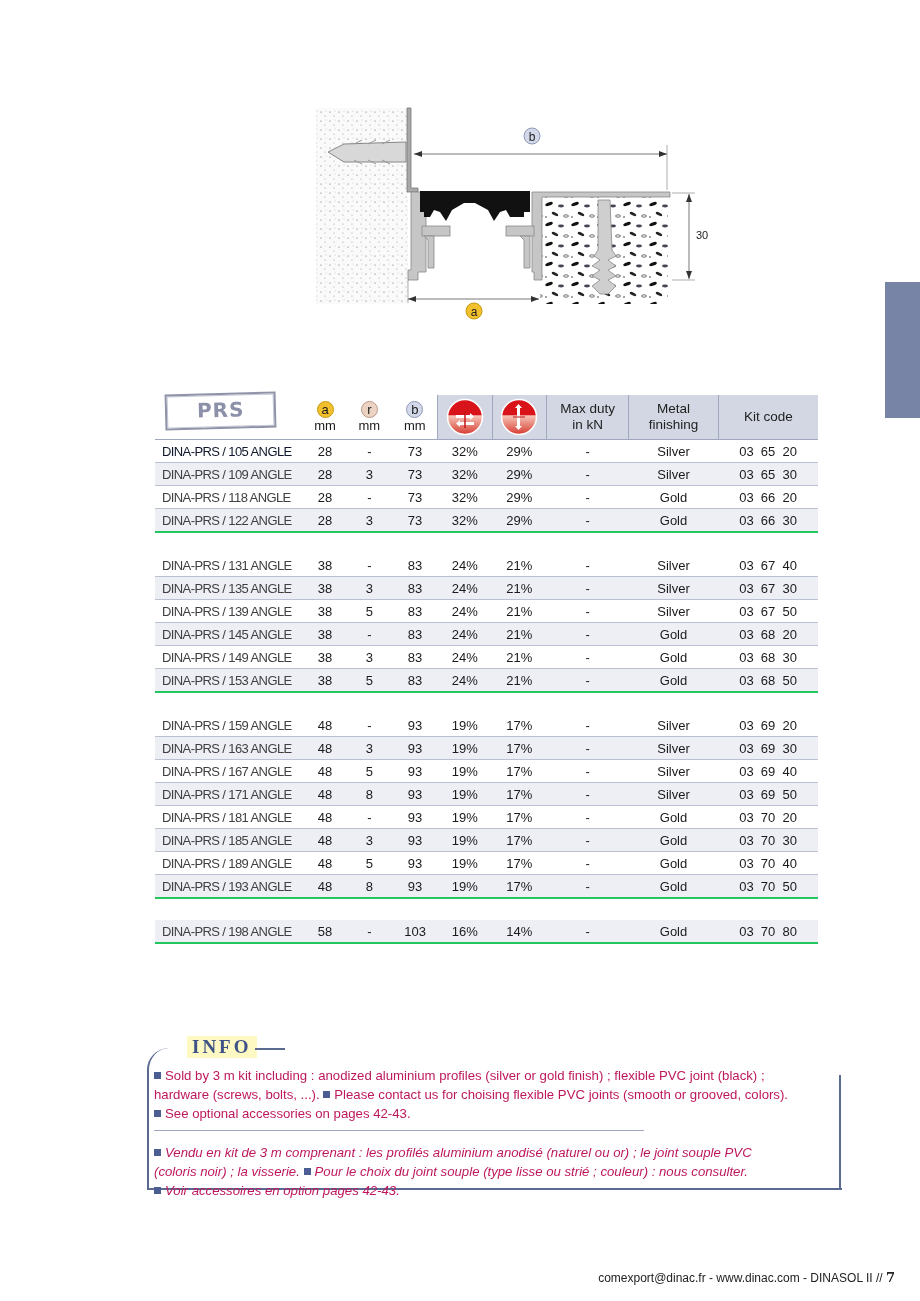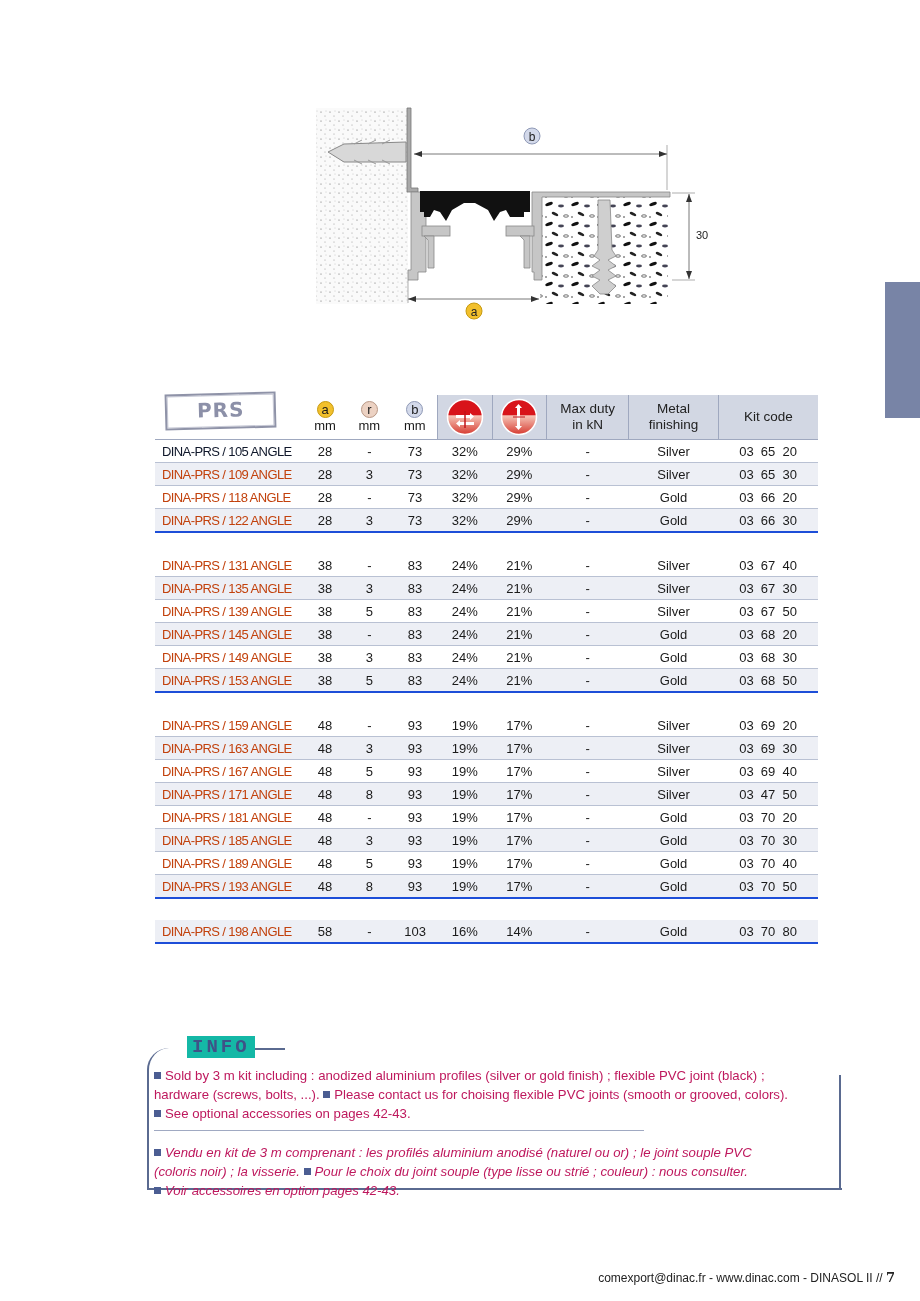--- a/index.html
+++ b/index.html
@@ -25,32 +25,32 @@
   .dim-cell { font-size: 13px; line-height: 15px; }
   .circ { display: inline-block; width: 15px; height: 15px; border-radius: 50%; font-size: 13px; line-height: 15px; border: 1px solid #999; }
   .circ.a { background: #f2c02c; border-color: #c79a10; }
   .circ.r { background: #ecd2c3; border-color: #b99886; }
   .circ.b { background: #d3d9ea; border-color: #8f99b6; }
   .icon-cell { width: 52px; }
   .motion-icon { display: inline-block; width: 38px; height: 38px; vertical-align: middle; }
 
   .spec-table tbody tr.row td { border-bottom: 1px solid #b9c1d3; }
   .spec-table tbody tr.row.alt td { background: #edeff5; }
-  .spec-table tbody tr.row.last td { border-bottom: 2px solid #1d4ed8; }
+  .spec-table tbody tr.row.last td { border-bottom: 2px solid #22c55e; }
   .spec-table tbody tr.gap td { height: 21px; }
-  .name-cell { text-align: left !important; padding-left: 7px !important; color: #c2410c; letter-spacing: -0.6px; font-size: 13px; }
+  .name-cell { text-align: left !important; padding-left: 7px !important; color: #404040; letter-spacing: -0.6px; font-size: 13px; }
   .name-cell.bold { color: #0f172a; }
 
   
   .info { position: absolute; left: 147px; top: 1040px; width: 694px; height: 150px; }
   .info-frame { position: absolute; left: 0; top: 8px; width: 693px; height: 140px;
                 border-left: 2px solid #5a6a90; border-bottom: 2px solid #5a6a90; border-top-left-radius: 22px; }
   .info-right { position: absolute; right: 0; top: 35px; width: 0; height: 113px; border-right: 2px solid #5a6a90; }
-  .info-title { position: absolute; left: 40px; top: -4px; font-family: Liberation Mono, monospace; font-weight: bold;
-                font-size: 19px; letter-spacing: 3px; color: #3f5287; background: #14b8a6; padding: 0 5px; }
+  .info-title { position: absolute; left: 40px; top: -4px; font-family: Liberation Serif, serif; font-weight: bold;
+                font-size: 19px; letter-spacing: 3px; color: #3f5287; background: #fef9c3; padding: 0 5px; }
   .info-title-line { position: absolute; left: 108px; top: 8px; width: 30px; border-top: 2px solid #5a6a90; }
   .info-text { position: absolute; left: 7px; top: 26px; font-size: 13.2px; line-height: 19px; color: #be185d; }
   .info-text p { margin: 0; }
   .info-text .fr { font-style: italic; }
   .bullet { display: inline-block; width: 7px; height: 7px; background: #4b5d92; margin-right: 4px; vertical-align: 1px; }
   .info-sep { height: 1px; background: #a0a9c2; width: 490px; margin: 7px 0 12px 0; }
 
   .footer { position: absolute; right: 25px; top: 1270px; font-size: 12px; color: #222; }
   .footer .pg { font-weight: bold; font-family: "DejaVu Serif", serif; font-size: 13px; }
 </style>
@@ -348,21 +348,21 @@
       </tr>
       <tr class="row alt">
         <td class="name-cell">DINA-PRS / 171 ANGLE</td>
         <td>48</td>
         <td>8</td>
         <td>93</td>
         <td>19%</td>
         <td>17%</td>
         <td>-</td>
         <td>Silver</td>
-        <td style="white-space: pre;">03  47  50</td>
+        <td style="white-space: pre;">03  69  50</td>
       </tr>
       <tr class="row">
         <td class="name-cell">DINA-PRS / 181 ANGLE</td>
         <td>48</td>
         <td>-</td>
         <td>93</td>
         <td>19%</td>
         <td>17%</td>
         <td>-</td>
         <td>Gold</td>

